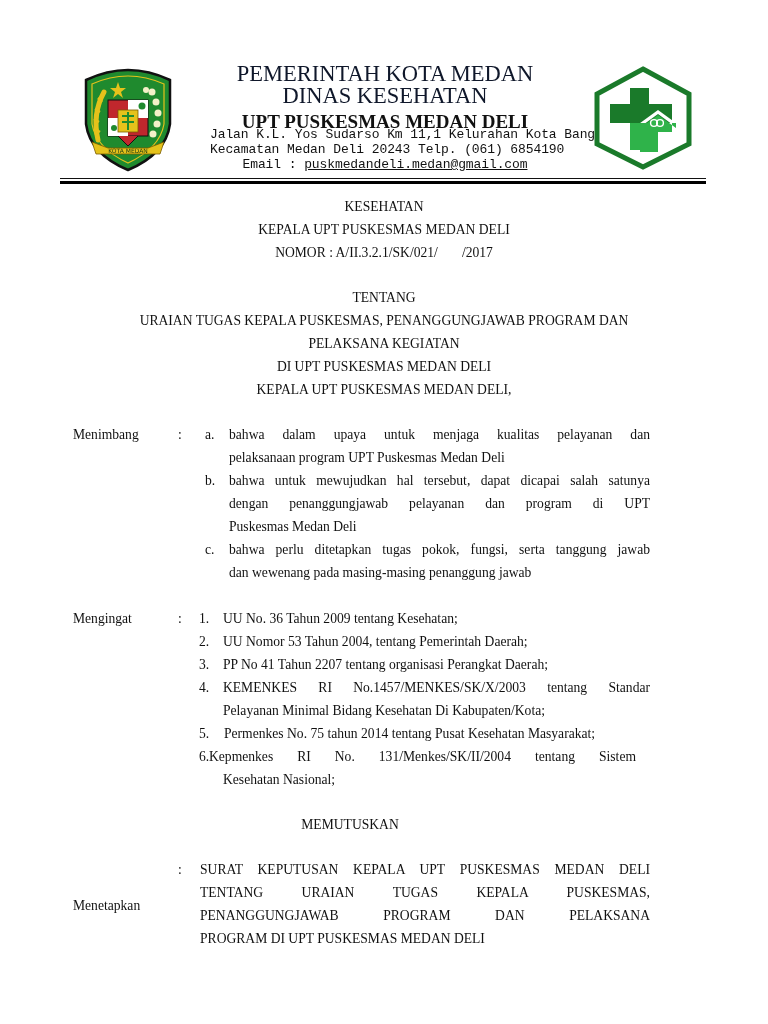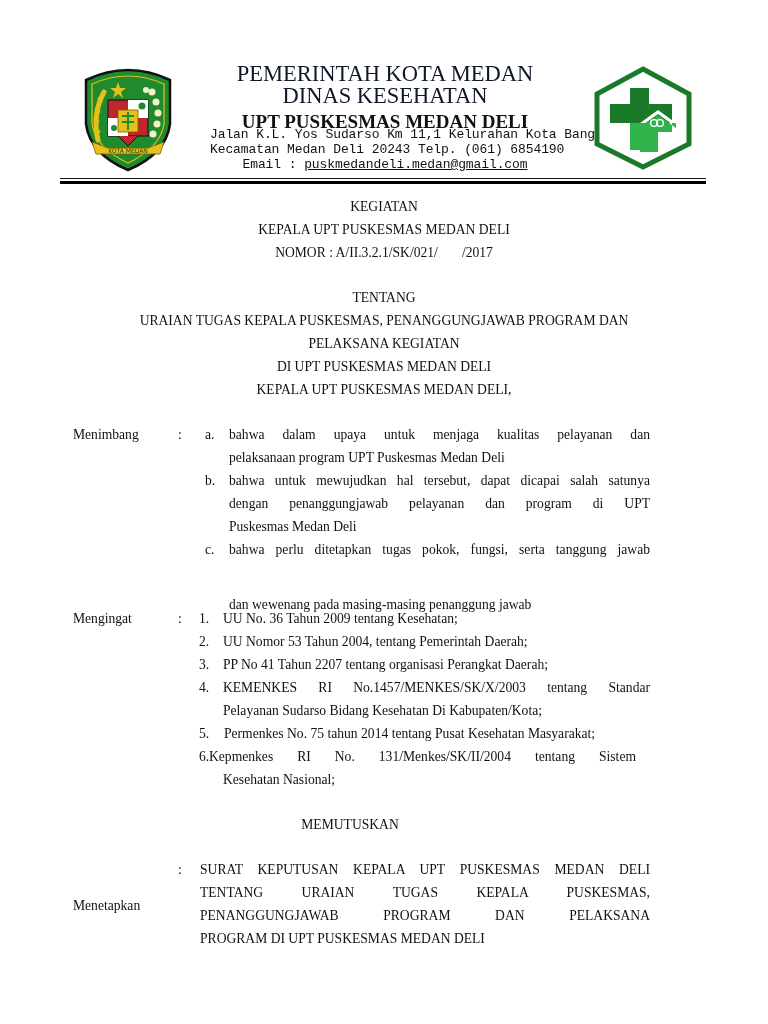--- a/index.html
+++ b/index.html
@@ -77,21 +77,21 @@
     <rect x="38" y="57" width="19" height="27" fill="#2fb34a"></rect>
     <circle cx="62" cy="57" r="3.4" fill="none" stroke="#ffffff" stroke-width="1.4"></circle>
     <circle cx="68" cy="57" r="3.4" fill="none" stroke="#ffffff" stroke-width="1.4"></circle>
   </svg>
 
   <div class="rule-thin"></div>
   <div class="rule-thick"></div>
 </div>
 
 <div>
-  <div class="heading-block t" style="top:195px;">KEGIATAN</div>
+  <div class="heading-block t" style="top:195px;">KESEHATAN</div>
   <div class="heading-block t" style="top:218px;">KEPALA UPT PUSKESMAS MEDAN DELI</div>
   <div class="heading-block t" style="top:241px;">
     <span>NOMOR : A/II.3.2.1/SK/021/</span><span style="display:inline-block;width:24px;"></span><span>/2017</span>
   </div>
   <div class="heading-block t" style="top:286px;">TENTANG</div>
   <div class="heading-block t" style="top:309px;">URAIAN TUGAS KEPALA PUSKESMAS, PENANGGUNGJAWAB PROGRAM DAN</div>
   <div class="heading-block t" style="top:332px;">PELAKSANA KEGIATAN</div>
   <div class="heading-block t" style="top:355px;">DI UPT PUSKESMAS MEDAN DELI</div>
   <div class="heading-block t" style="top:378px;">KEPALA UPT PUSKESMAS MEDAN DELI,</div>
 </div>
@@ -104,39 +104,39 @@
   <div class="just t" style="left:229px;width:421px;top:423px;">bahwa dalam upaya untuk menjaga kualitas pelayanan dan</div>
   <div class="plain t" style="left:229px;top:446px;">pelaksanaan program UPT Puskesmas Medan Deli</div>
 
   <div class="mark t" style="left:205px;top:469px;">b.</div>
   <div class="just t" style="left:229px;width:421px;top:469px;">bahwa untuk mewujudkan hal tersebut, dapat dicapai salah satunya</div>
   <div class="just t" style="left:229px;width:421px;top:492px;">dengan penanggungjawab pelayanan dan program di UPT</div>
   <div class="plain t" style="left:229px;top:515px;">Puskesmas Medan Deli</div>
 
   <div class="mark t" style="left:205px;top:538px;">c.</div>
   <div class="just t" style="left:229px;width:421px;top:538px;">bahwa perlu ditetapkan tugas pokok, fungsi, serta tanggung jawab</div>
-  <div class="plain t" style="left:229px;top:561px;margin-top:32px;">dan wewenang pada masing-masing penanggung jawab</div>
+  <div class="plain t" style="left:229px;top:561px;">dan wewenang pada masing-masing penanggung jawab</div>
 </div>
 
 <div>
   <div class="label t" style="top:607px;">Mengingat</div>
   <div class="colon t" style="top:607px;">:</div>
 
   <div class="mark t" style="left:199px;top:607px;">1.</div>
   <div class="plain t" style="left:223px;top:607px;">UU No. 36 Tahun 2009 tentang Kesehatan;</div>
 
   <div class="mark t" style="left:199px;top:630px;">2.</div>
   <div class="plain t" style="left:223px;top:630px;">UU Nomor 53 Tahun 2004, tentang Pemerintah Daerah;</div>
 
   <div class="mark t" style="left:199px;top:653px;">3.</div>
   <div class="plain t" style="left:223px;top:653px;">PP No 41 Tahun 2207 tentang organisasi Perangkat Daerah;</div>
 
   <div class="mark t" style="left:199px;top:676px;">4.</div>
   <div class="just t" style="left:223px;width:427px;top:676px;">KEMENKES RI No.1457/MENKES/SK/X/2003 tentang Standar</div>
-  <div class="plain t" style="left:223px;top:699px;">Pelayanan Sudarso Bidang Kesehatan Di Kabupaten/Kota;</div>
+  <div class="plain t" style="left:223px;top:699px;">Pelayanan Minimal Bidang Kesehatan Di Kabupaten/Kota;</div>
 
   <div class="mark t" style="left:199px;top:722px;">5.</div>
   <div class="plain t" style="left:224px;top:722px;">Permenkes No. 75 tahun 2014 tentang Pusat Kesehatan Masyarakat;</div>
 
   <div class="mark t" style="left:199px;top:745px;">6.</div>
   <div class="just t" style="left:209px;width:427px;top:745px;">Kepmenkes RI No. 131/Menkes/SK/II/2004 tentang Sistem</div>
   <div class="plain t" style="left:223px;top:768px;">Kesehatan Nasional;</div>
 </div>
 
 <div>

